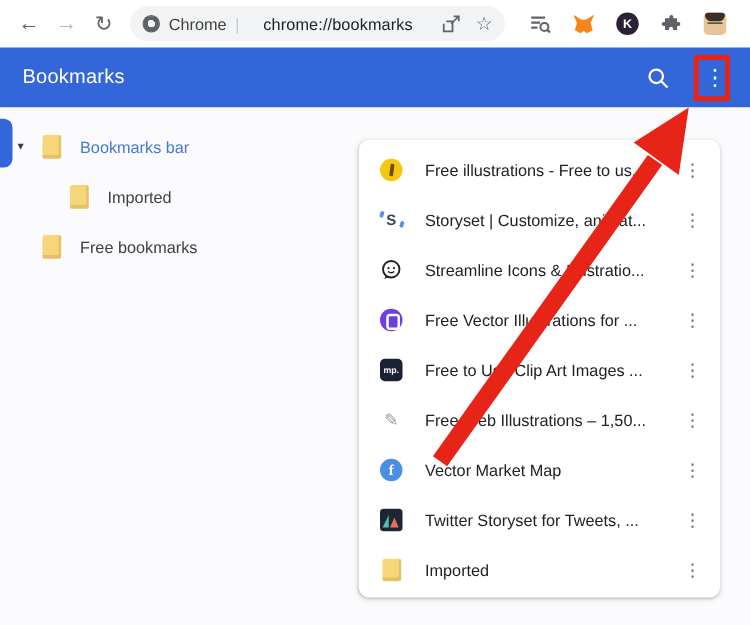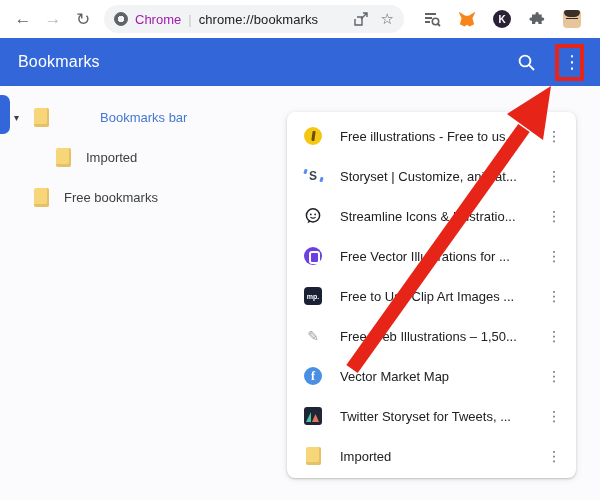--- a/index.html
+++ b/index.html
@@ -22,23 +22,23 @@
   .nav-btn.disabled { color:#b8bcc1; }
   .omnibox {
     height:28px; width:300px; background:#f1f3f4; border-radius:14px;
     display:flex; align-items:center; padding:0 10px; gap:7px; margin-left:4px; flex:none;
   }
   .chrome-logo {
     width:14px; height:14px; border-radius:50%; flex:none;
     background: radial-gradient(circle at 50% 50%, #f1f3f4 0 3px, #5f6368 3px 7px);
     border:1px solid #5f6368;
   }
-  .omni-app { font-size:13px; color:#a21caf; }
+  .omni-app { font-size:13px; color:#404040; }
   .omni-sep { color:#c4c7cb; font-size:13px; }
-  .omni-url { font-size:13px; color:#202124; letter-spacing:.1px; white-space:nowrap; }
+  .omni-url { font-size:13px; color:#202124; letter-spacing:.1px; white-space:nowrap;margin-left:12px; }
   .omni-icons { margin-left:auto; display:flex; align-items:center; gap:12px; }
   .star { font-size:15px; color:#5f6368; }
   .ext-row { display:flex; align-items:center; gap:15px; margin-left:14px; }
   .ext { width:20px; height:20px; display:flex; align-items:center; justify-content:center; flex:none; }
   .lines-pen-svg { width:18px; height:18px; }
   .metamask {
     width:17px; height:15px; background:#f6851b;
     clip-path: polygon(0% 0%, 18% 45%, 8% 85%, 35% 100%, 50% 88%, 65% 100%, 92% 85%, 82% 45%, 100% 0%, 60% 28%, 40% 28%);
   }
   .kcircle {
@@ -83,21 +83,21 @@
   .tree-row { display:flex; align-items:center; height:40px; font-size:13px; color:#3c4043; }
   .tree-row.lvl1 { padding-left:14px; }
   .tree-row.lvl1-noarrow { padding-left:34px; }
   .tree-row.lvl2 { padding-left:56px; }
   .chev { width:20px; font-size:10px; color:#3c4043; text-align:left; flex:none; }
   .note-folder {
     width:15px; height:19px; background:#f6d678; border-radius:2px; flex:none;
     box-shadow: inset -2px -3px 0 rgba(216,174,90,.55);
     margin-right:15px;
   }
-  .tree-label.selected { color:#4577d0; font-weight:500;margin-left:36px; }
+  .tree-label.selected { color:#4577d0; font-weight:500; }
 
   
   .card {
     position:absolute; left:287px; top:26px; width:289px; height:366px;
     background:#fff; border-radius:8px;
     box-shadow: 0 1px 2px rgba(60,64,67,.25), 0 1px 6px rgba(60,64,67,.12);
     padding:4px 0 2px 0;
   }
   .brow { display:flex; align-items:center; height:40px; padding:0 14px 0 16px; }
   .fav { width:20px; height:20px; margin-right:17px; display:flex; align-items:center; justify-content:center; flex:none; }

